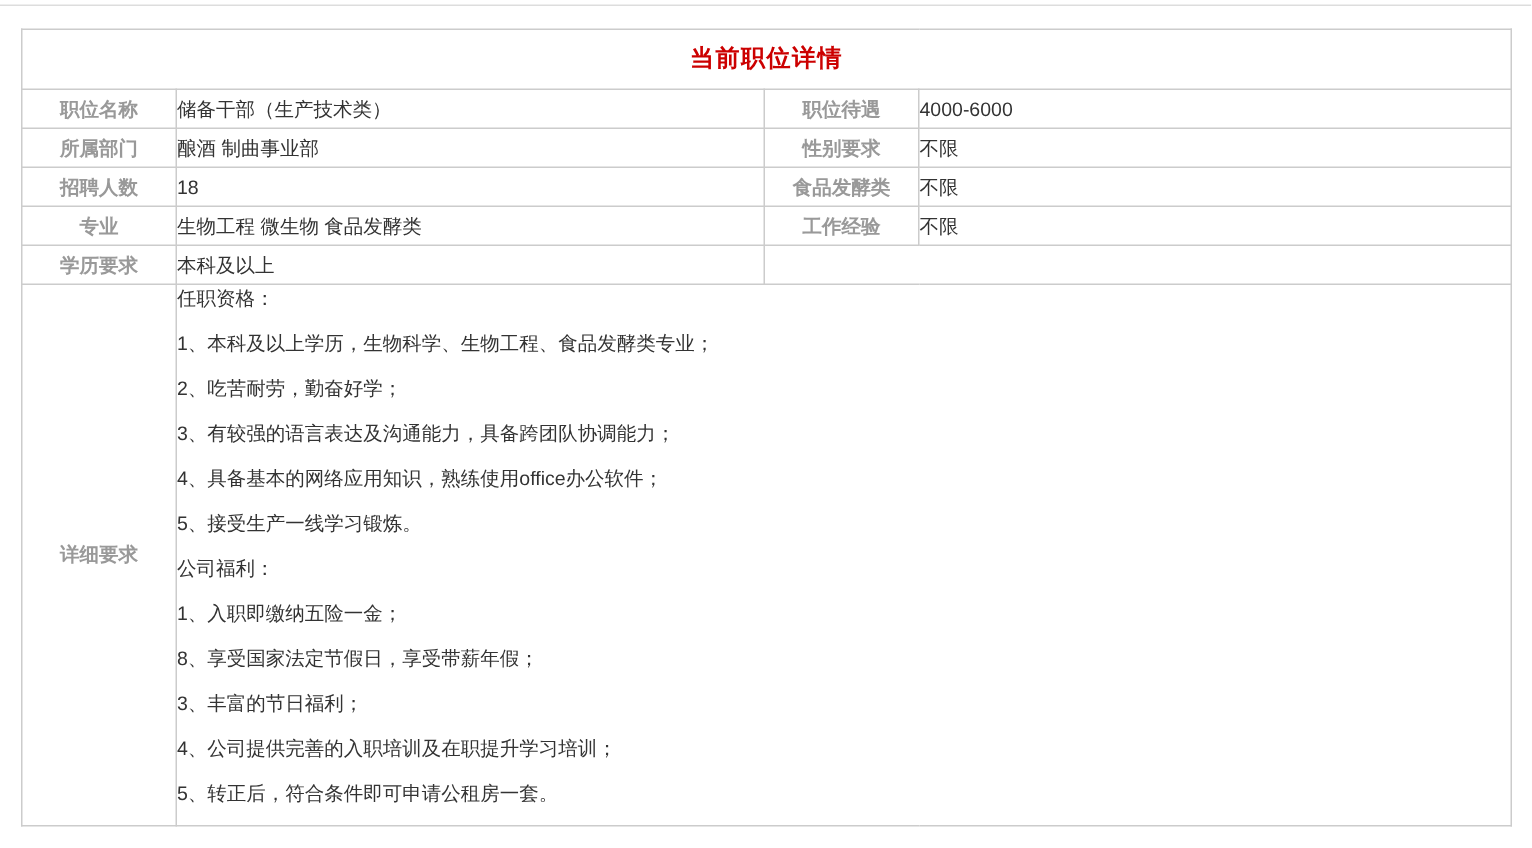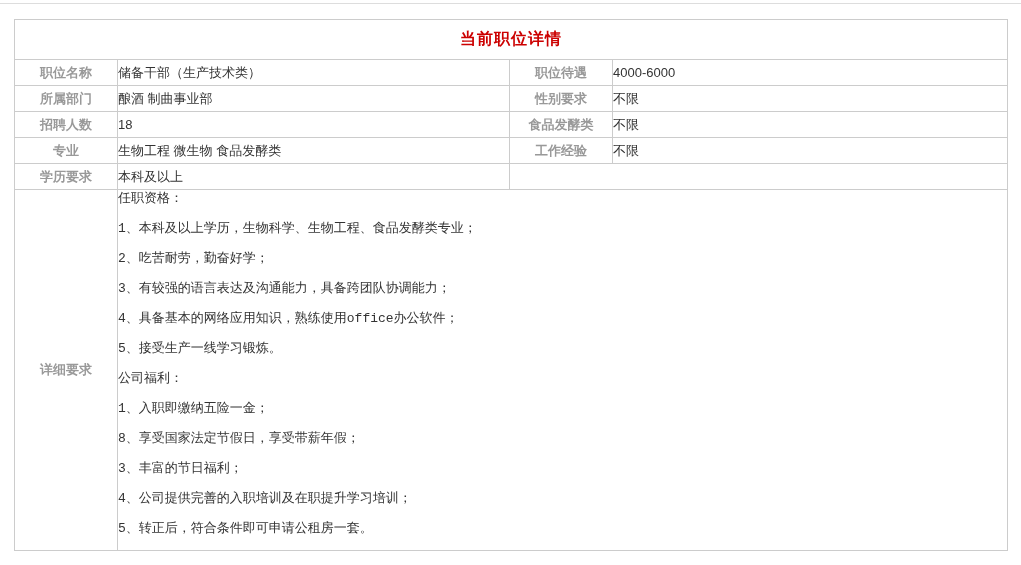--- a/index.html
+++ b/index.html
@@ -55,21 +55,20 @@
   }
   td.val {
     color: #333333;
     font-size: 13px;
     text-align: left;
     vertical-align: middle;
   }
   td.detail-cell {
     vertical-align: top;
     padding: 9px 8px 2px 4px;
-    font-family: Liberation Mono, monospace;
   }
   td.detail-cell p {
     margin: 0 0 13px 0;
     line-height: 17px;
     font-size: 13px;
     color: #333333;
     text-align: left;
   }
 </style>
 </head>

